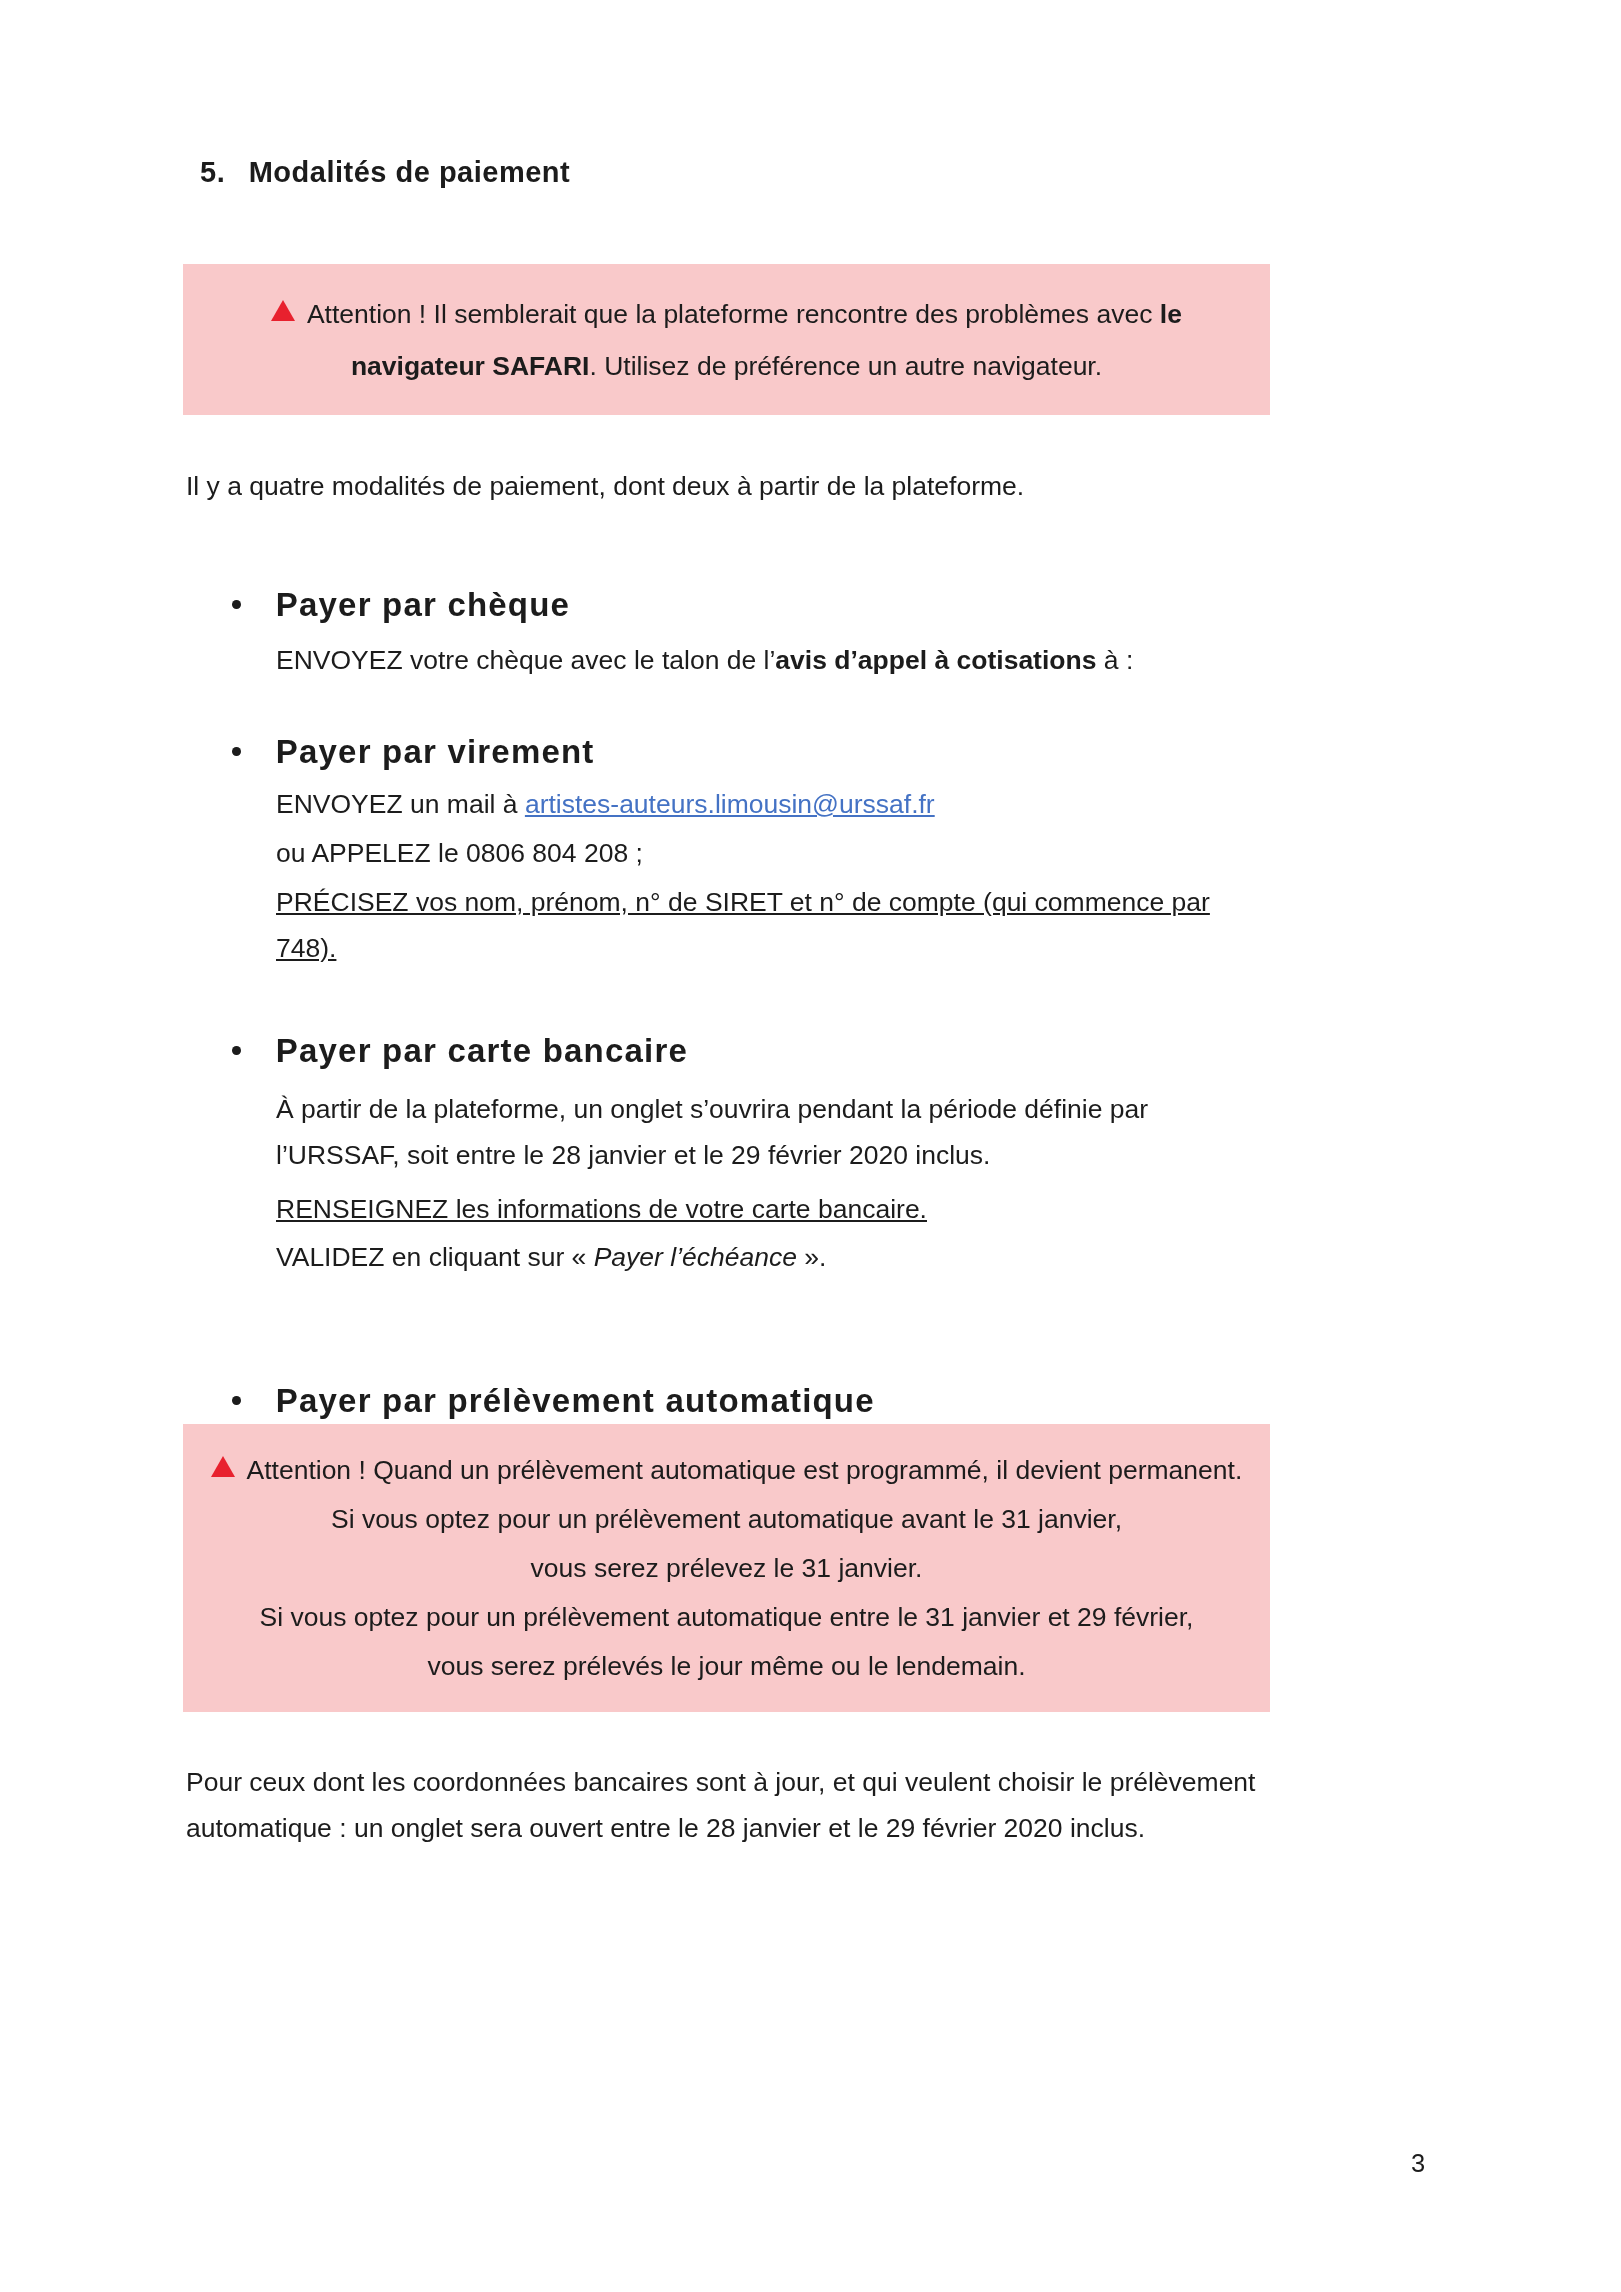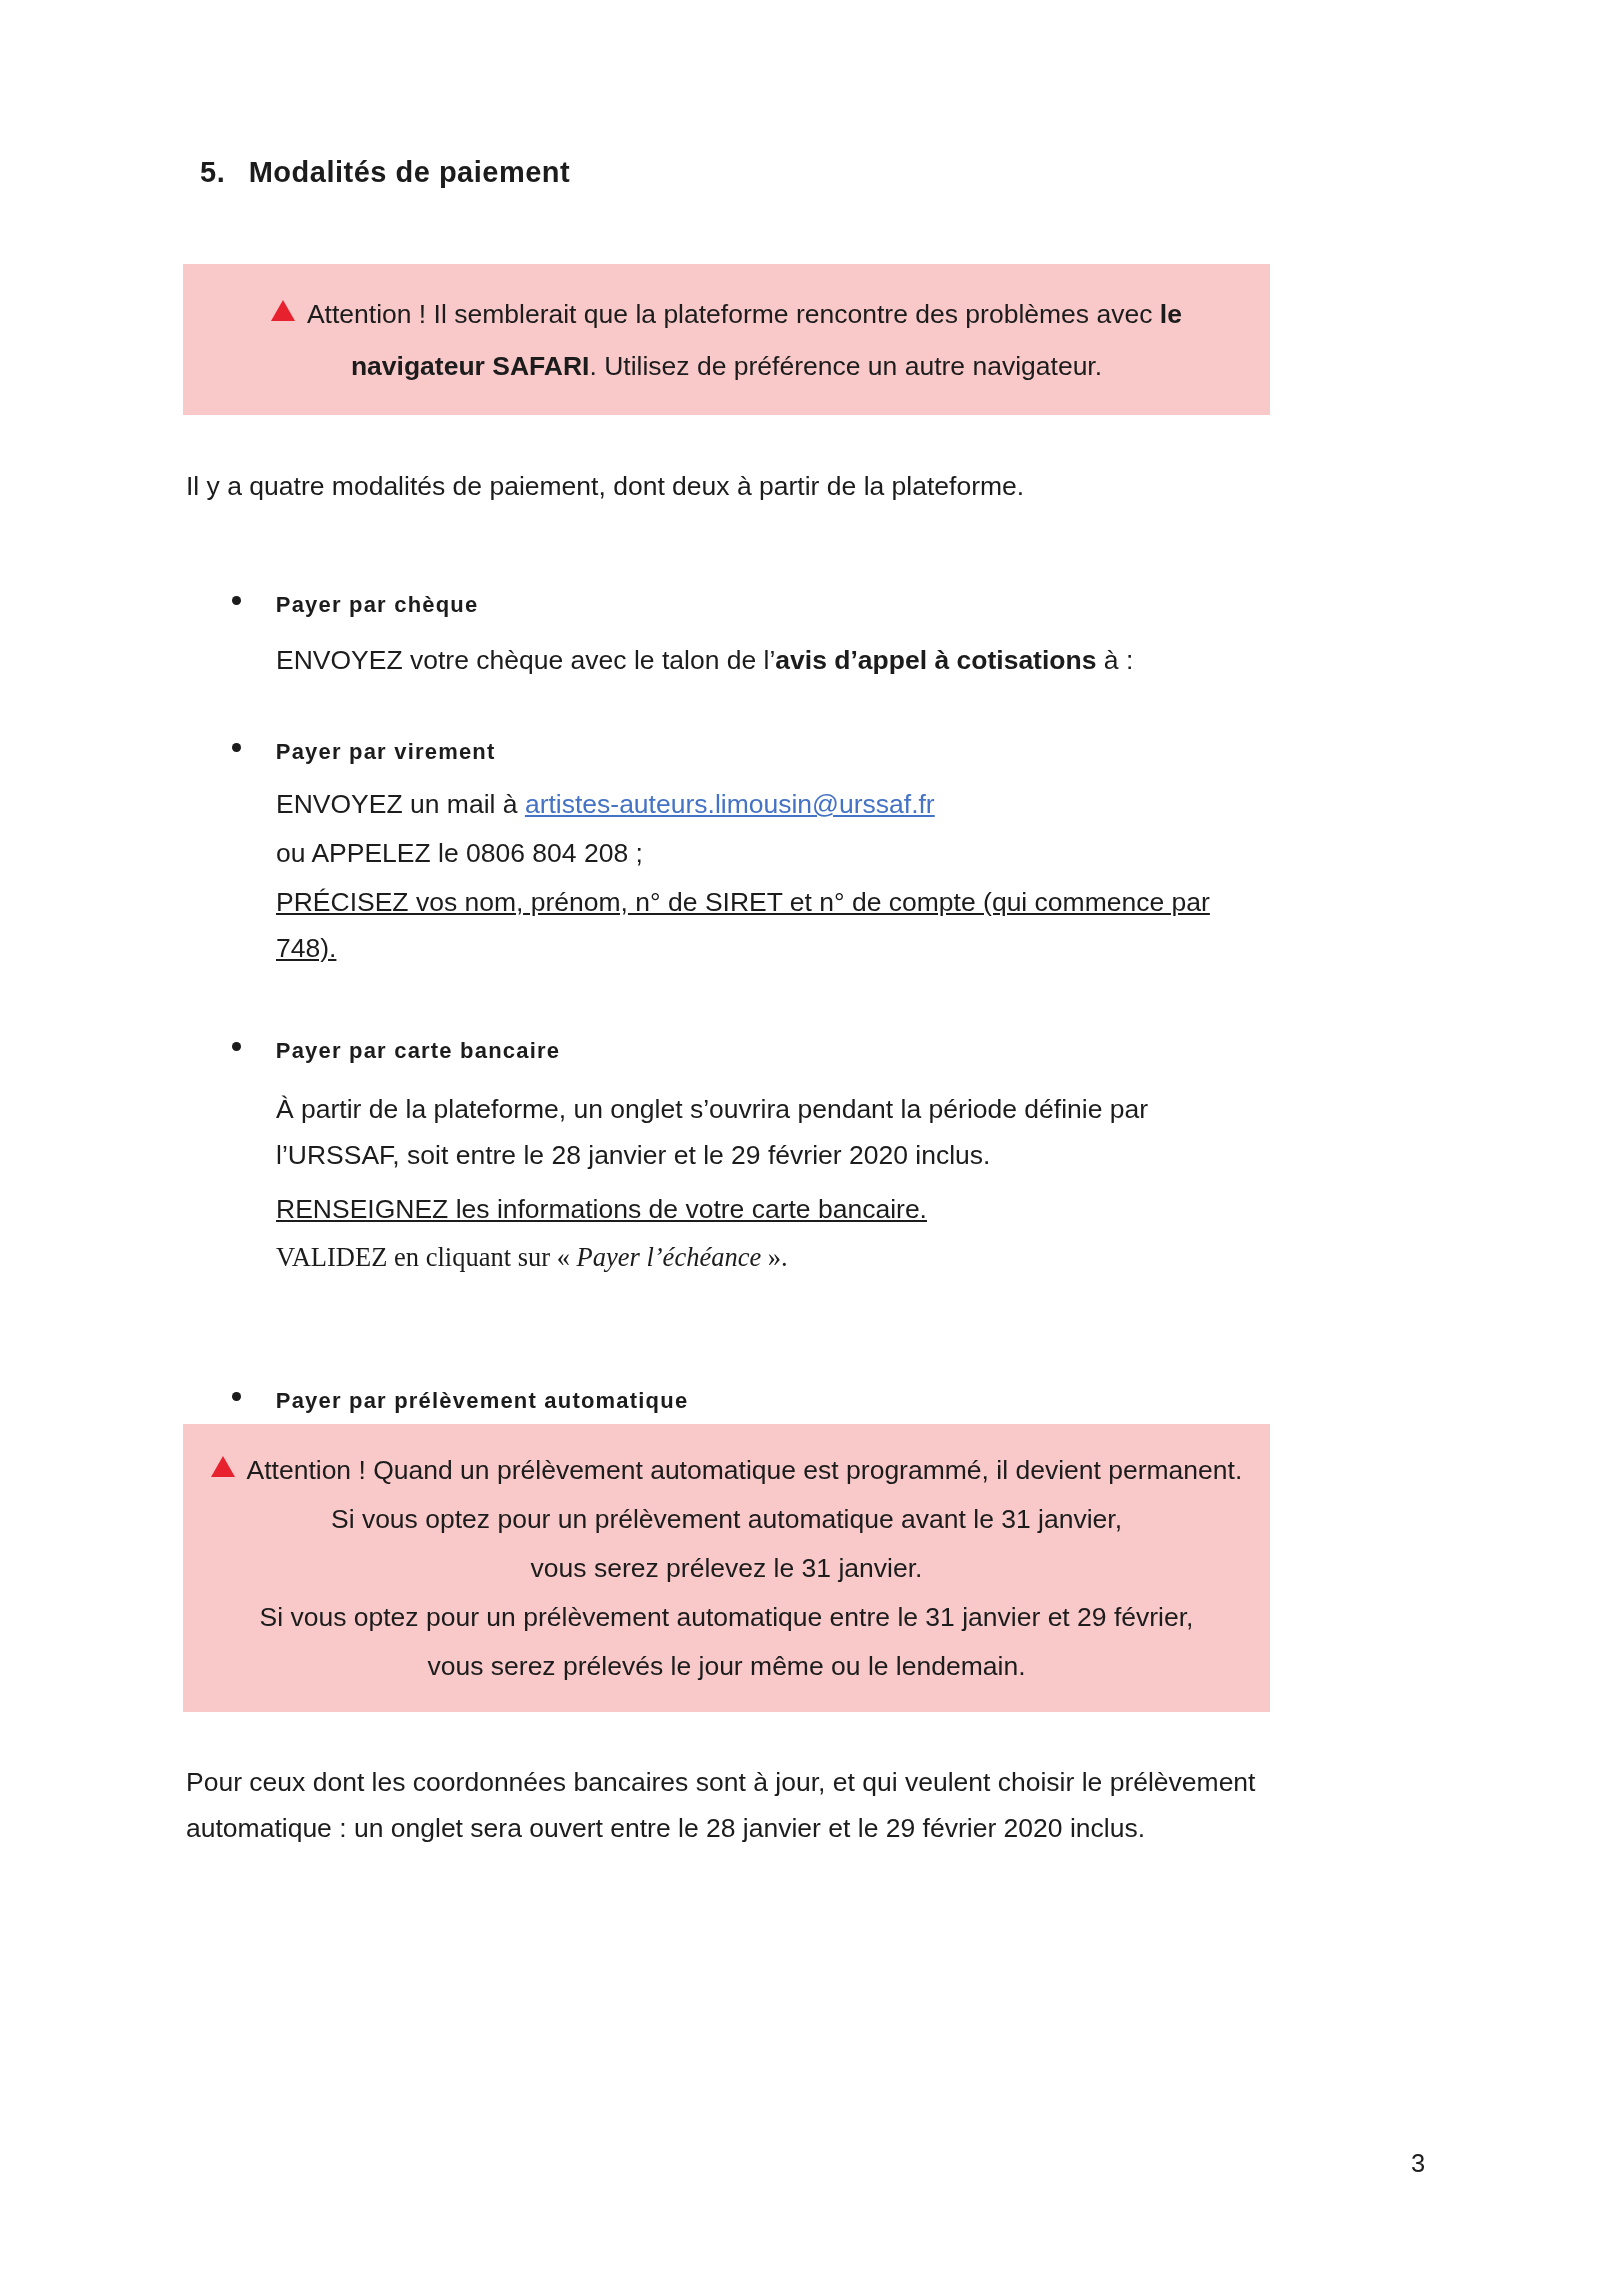--- a/index.html
+++ b/index.html
@@ -66,33 +66,33 @@
   .bullet-dot{
     width:8.8px;height:8.8px;border-radius:50%;
     background:var(--text);
     flex:0 0 8.8px;
     margin-right:35px;
     position:relative;
     top:-6.9px;
   }
   .bullet-title{
     font-weight:bold;
-    font-size:22px;
+    font-size:33px;
     letter-spacing:1.2px;
   }
   .indent{
     margin-left:276px;
     margin-right:218px;
     line-height:35px;
   }
   .mt20{margin-top:19.6px;}
   .mt18{margin-top:17.6px;}
   .mt14{margin-top:13.7px;}
   .mt8{margin-top:7.8px;text-decoration:underline;}
-  .mt2{margin-top:2px;font-family:Liberation Serif, serif;}
+  .mt2{margin-top:2px;}
   .bullet1{margin-top:82px;}
   .bullet2{margin-top:55px;}
   .bullet3{margin-top:61px;}
   .bullet4{margin-top:102px;}
   .address{
     margin:31px 218px 0 183px;
     text-align:center;
     line-height:49px;
   }
   .wrap2{line-height:46px;}

